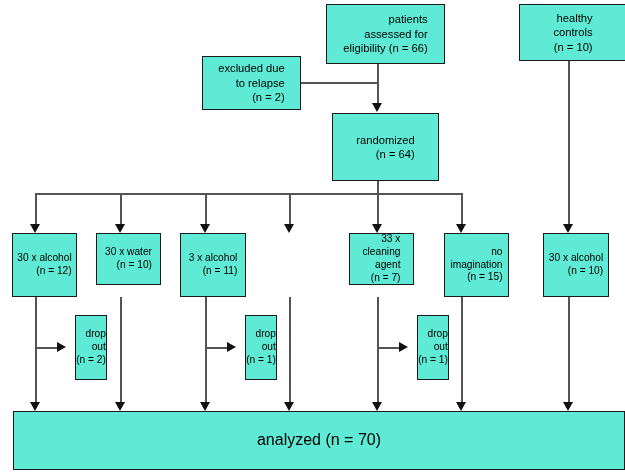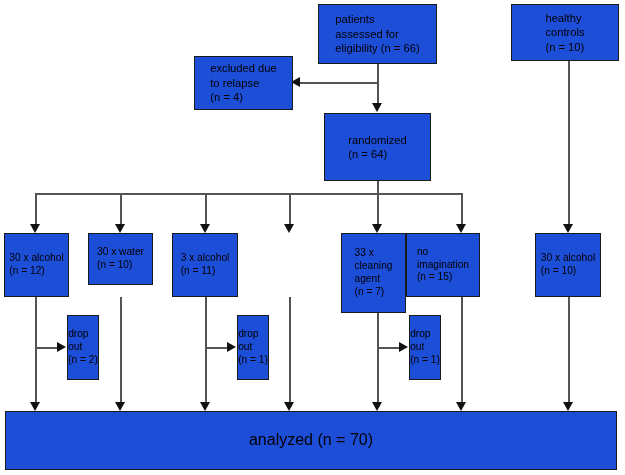--- a/index.html
+++ b/index.html
@@ -13,30 +13,31 @@
     width: 625px;
     height: 475px;
     background: #ffffff;
     font-family: "Liberation Sans", sans-serif;
     overflow: hidden;
   }
   .box {
     position: absolute;
     box-sizing: border-box;
     border: 1.6px solid #1a1a1a;
-    background: #1d4ed8;
+    background: #5eead4;
     display: flex;
     align-items: center;
     justify-content: center;
-    text-align: left;
+    text-align: right;
     color: #000000;
     font-size: 11.2px;
     line-height: 14.5px;
     white-space: pre-line;
     z-index: 3;
+    margin-left: 8px;
   }
   .box.small {
     font-size: 10.2px;
     line-height: 12.8px;
   }
   .box.wide {
     font-size: 16px;
   }
   
   .vline {
@@ -90,21 +91,21 @@
 eligibility (n = 66)</div>
 
   <div class="vline" style="left:377px; top:64px; height:40px;"></div>
   <div class="arrow-down" style="left:372px; top:103px;"></div>
 
   <div class="hline" style="left:299px; top:82px; width:79px;"></div>
   <div class="arrow-left" style="left:291px; top:77px;"></div>
 
   <div class="box" style="left:194px; top:56px; width:99px; height:54px;">excluded due
 to relapse
-(n = 4)</div>
+(n = 2)</div>
 
   <div class="box" style="left:324px; top:113px; width:107px; height:68px;">randomized
 (n = 64)</div>
 
   <div class="box" style="left:511px; top:4px; width:108px; height:57px;">healthy
 controls
 (n = 10)</div>
 
   <div class="vline" style="left:377px; top:169px; height:25px;"></div>
 
@@ -134,26 +135,26 @@
   <div class="box small" style="left:4px; top:233px; width:65px; height:64px;">30 x alcohol
 (n = 12)</div>
 
   <div class="box small" style="left:88px; top:233px; width:65px; height:52px;">30 x water
 (n = 10)</div>
 
   <div class="box small" style="left:172px; top:233px; width:66px; height:64px;">3 x alcohol
 (n = 11)</div>
 
 
-  <div class="box small" style="left:341px; top:233px; width:65px; height:80px;">33 x
+  <div class="box small" style="left:341px; top:233px; width:65px; height:52px;">33 x
 cleaning
 agent
 (n = 7)</div>
 
-  <div class="box small" style="left:406px; top:233px; width:74px; height:64px;">no
+  <div class="box small" style="left:436px; top:233px; width:65px; height:64px;">no
 imagination
 (n = 15)</div>
 
   <div class="box small" style="left:535px; top:233px; width:66px; height:64px;">30 x alcohol
 (n = 10)</div>
 
   <div class="vline" style="left:35px; top:297px; height:107px;"></div>
   <div class="arrow-down" style="left:30px; top:402px;"></div>
 
   <div class="vline" style="left:120px; top:297px; height:107px;"></div>

